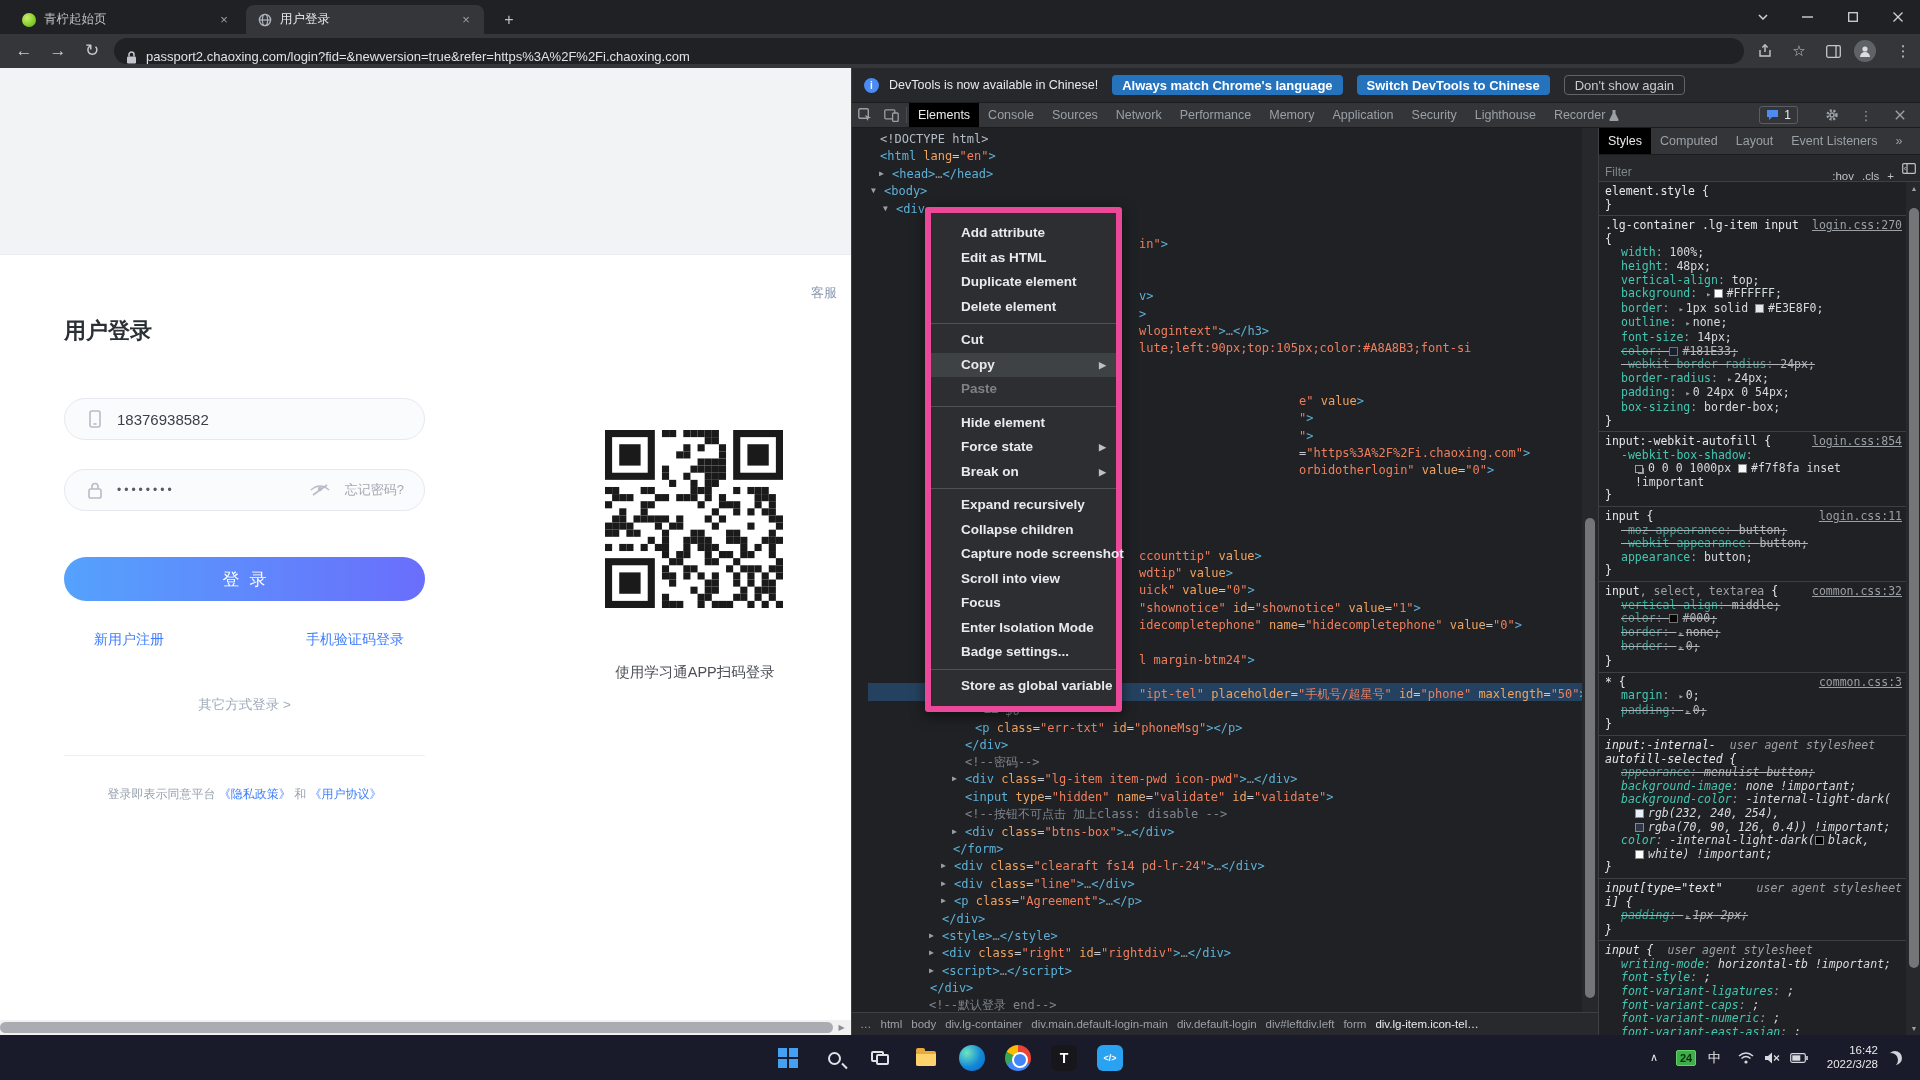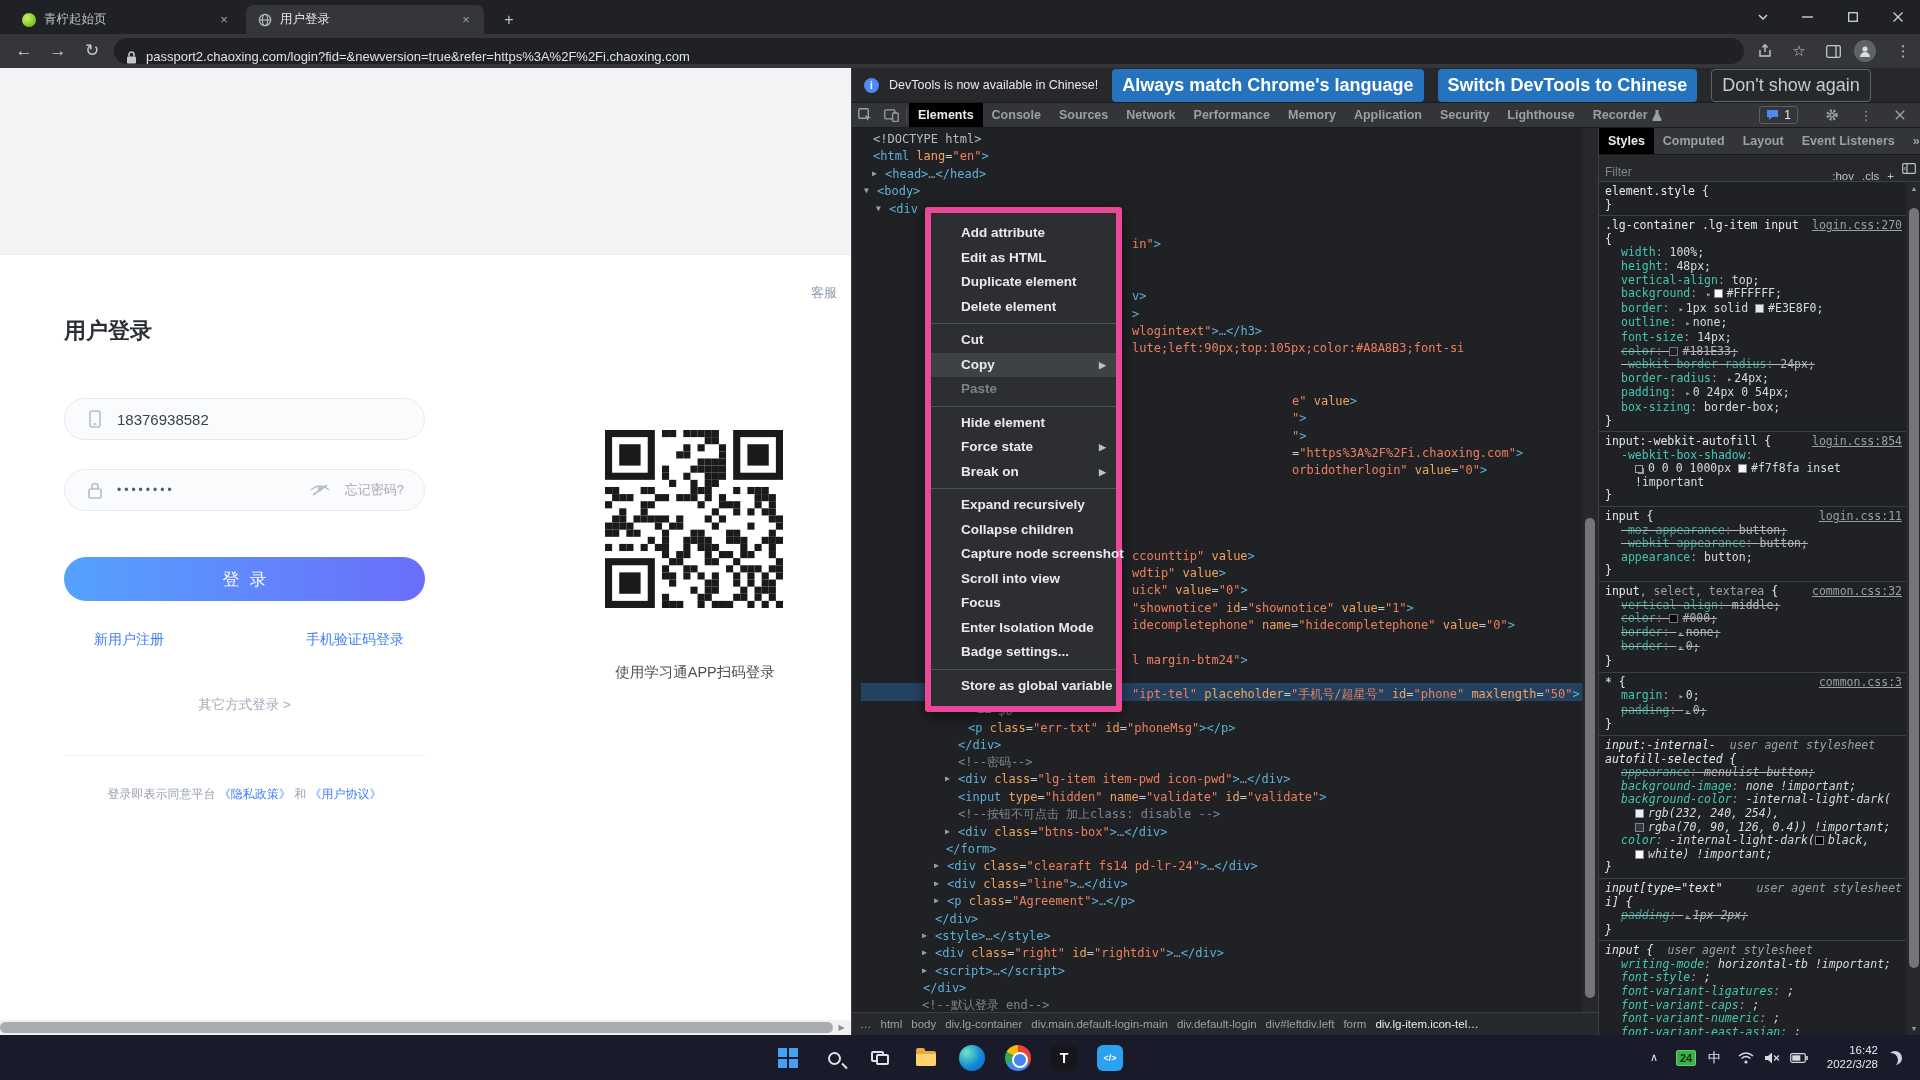--- a/index.html
+++ b/index.html
@@ -65,33 +65,33 @@
     font-size:8px; line-height:15px; text-align:center; }
 
   
   #devtools { position:absolute; left:851px; top:68px; width:1069px; height:967px; background:#202124;
     border-left:1px solid #3c4043; color:#9aa0a6; }
   #dtNotif { position:absolute; left:0; top:0; width:1069px; height:35px; background:#26282c;
     border-bottom:1px solid #1b1c1f; display:flex; align-items:center; gap:10px; padding:0 0 0 12px; }
   #notifIco { width:15px; height:15px; border-radius:50%; background:#4b8bf5; color:#fff; font-size:10px;
     font-weight:bold; text-align:center; line-height:15px; flex:0 0 15px; }
   #notifText { font-size:12.5px; color:#e8eaed; }
-  .notifBtn { height:33px; border-radius:4px; background:#2573bd; color:#fff; font-size:18px;
+  .notifBtn { height:20px; border-radius:4px; background:#2573bd; color:#fff; font-size:13px;
     font-weight:bold; display:flex; align-items:center; padding:0 10px; margin-left:4px; }
   #notifDismiss { background:transparent; border:1px solid #606368; color:#c8cbce; font-weight:normal; }
   #dtTabs { position:absolute; left:0; top:35px; width:1069px; height:25px; background:#333539;
     border-bottom:1px solid #1b1c1f; display:flex; align-items:stretch; font-size:12.5px; }
   .ticon { width:26px; display:flex; align-items:center; justify-content:center; }
   .tsep { width:1px; background:#4a4d51; margin:4px 2px; }
-  .dtab { display:flex; align-items:center; padding:0 9px; color:#9aa0a6; white-space:nowrap;font-weight:bold; }
+  .dtab { display:flex; align-items:center; padding:0 9px; color:#9aa0a6; white-space:nowrap; }
   .dtab.active { background:#000; color:#e8eaed; }
   #dtTabsRight { margin-left:auto; display:flex; align-items:center; gap:8px; padding-right:8px; }
   #issuesBadge { display:flex; align-items:center; gap:5px; border:1px solid #5a5e62; border-radius:3px;
     height:18px; padding:0 6px; color:#e8eaed; font-size:12px; }
-  #elements { position:absolute; left:9px; top:60px; width:730px; height:884px; overflow:hidden;
+  #elements { position:absolute; left:16px; top:60px; width:730px; height:884px; overflow:hidden;
     font-family:"DejaVu Sans Mono", monospace; font-size:12px; }
   .code-line { position:absolute; height:18px; line-height:18px; white-space:pre; }
   .code-line .arr { position:absolute; left:-13px; top:0; font-size:8px; color:#9aa0a6; }
   .tk-d { color:#b3bcc7; } .tk-t { color:#5db0d7; } .tk-a { color:#f0a35e; }
   .tk-v { color:#ee7f5e; } .tk-c { color:#7e858d; } .tk-g { color:#8a9199; } .tk-w { color:#c8ccd2; }
   #selRow { position:absolute; left:0; top:555px; width:730px; height:18px; background:#24425f; }
   .eq0 { color:#8a9199; font-style:italic; }
   #elemScroll { position:absolute; left:730px; top:60px; width:16px; height:884px; background:#27282b; }
   #elemThumb { position:absolute; left:3px; top:390px; width:10px; height:480px; background:#737577; border-radius:5px; }
   #crumbs { position:absolute; left:0; top:944px; width:746px; height:23px; background:#28292c;

